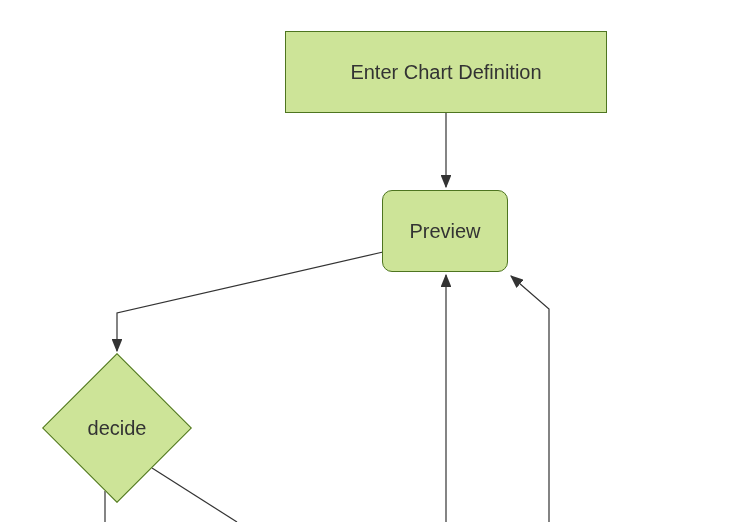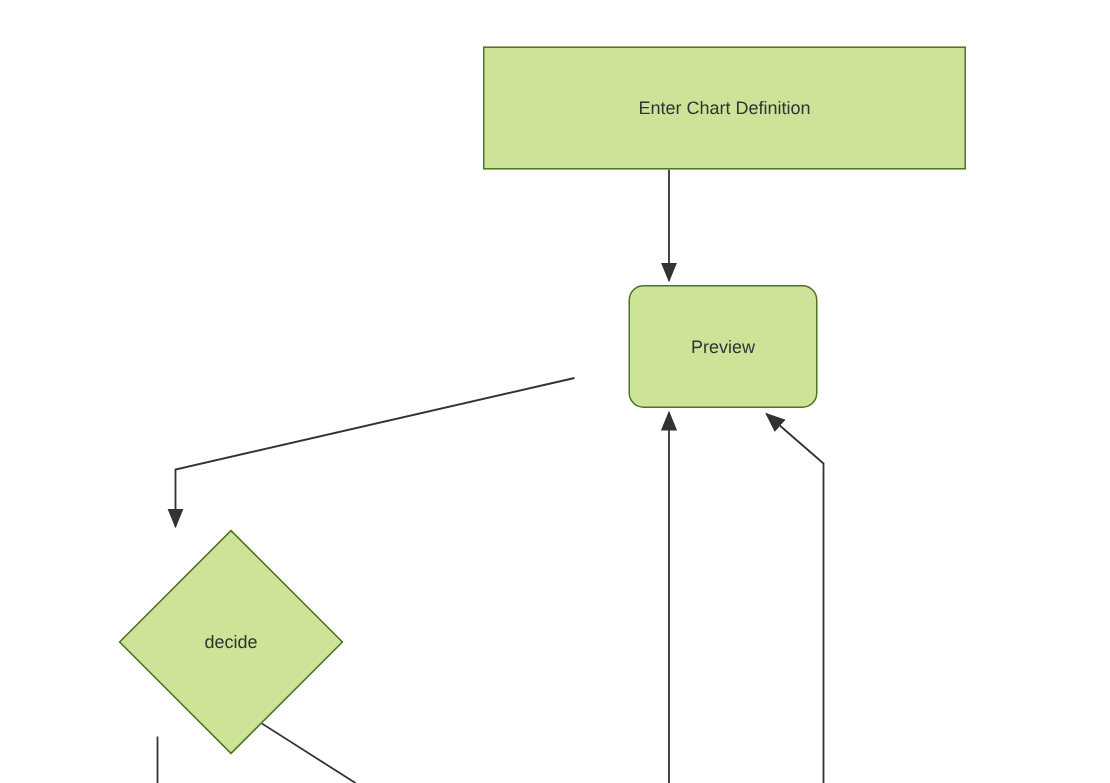--- a/index.html
+++ b/index.html
@@ -30,24 +30,23 @@
   .arrowhead {
     fill: var(--edge, #333333);
     stroke: none;
   }
   .node {
     position: absolute;
     display: flex;
     align-items: center;
     justify-content: center;
     color: var(--text, #333333);
-    font-size: 12px;
+    font-size: 20px;
     line-height: 1.2;
     text-align: right;
-    margin-left: 37px;
   }
   .rect-node {
     left: 285px; top: 31px;
     width: 322px; height: 82px;
     background: var(--node-fill, #cde498);
     border: 1px solid var(--node-border, #4e7520);
   }
   .rounded-node {
     left: 382px; top: 190px;
     width: 126px; height: 82px;

